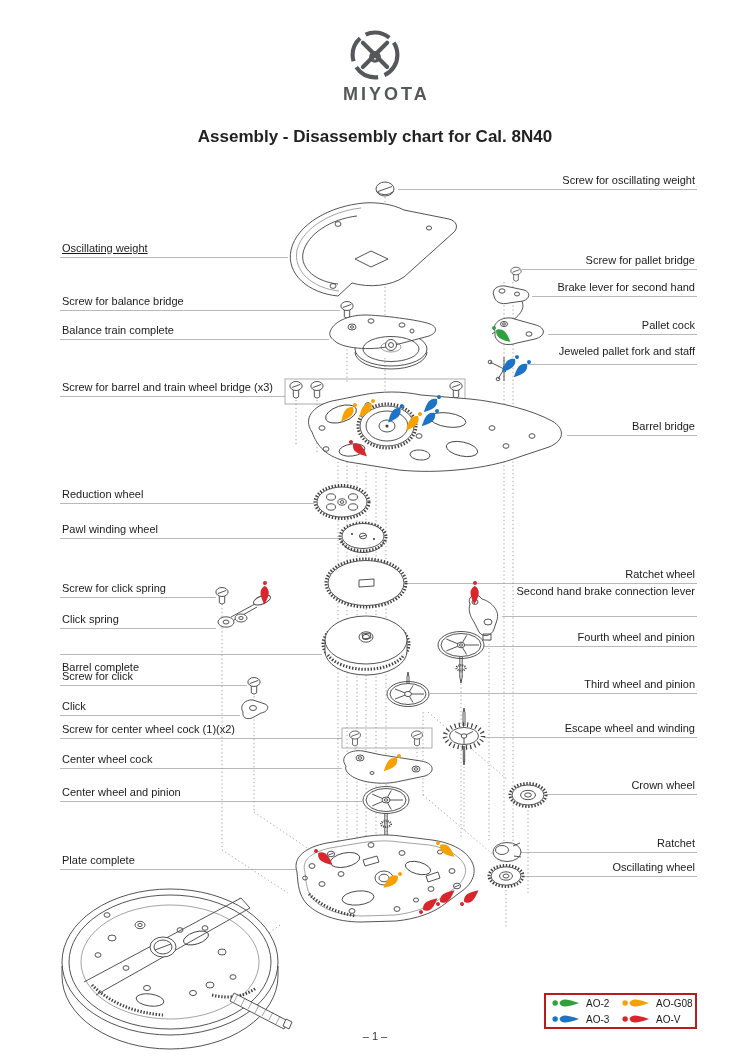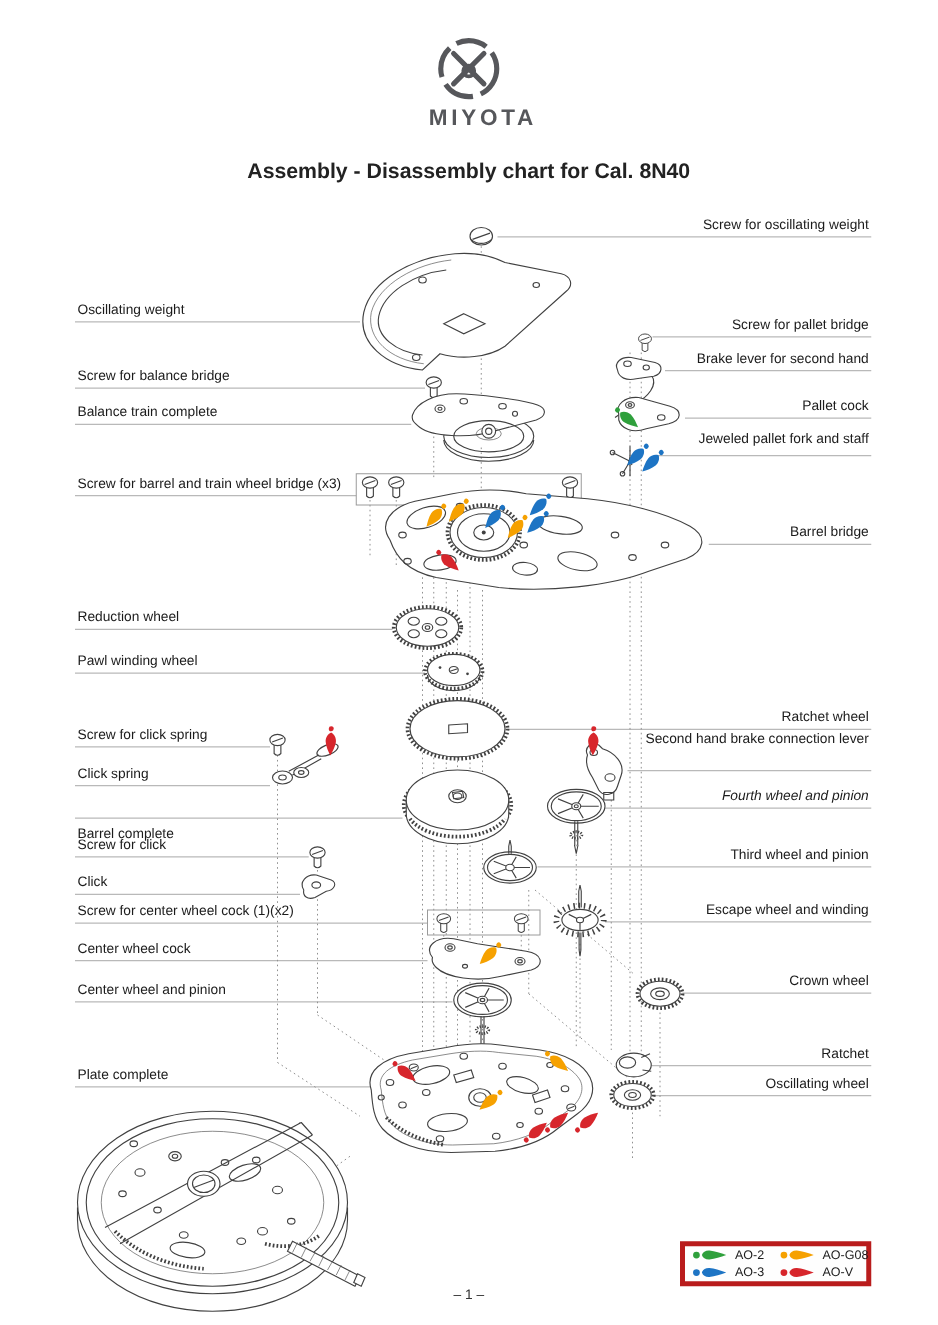--- a/index.html
+++ b/index.html
@@ -14,41 +14,41 @@
   .lbl.right{text-align:right;}
   .lline{position:absolute;height:1px;background:#b9b9b9;z-index:1;}
   #art{position:absolute;left:0;top:0;z-index:3;pointer-events:none;}
   .ln{fill:none;stroke:#414141;stroke-width:.9;}
   .thin{fill:none;stroke:#575757;stroke-width:.55;}
   .fw{fill:#ffffff;stroke:#414141;stroke-width:.9;}
   .teeth{fill:none;stroke:#414141;stroke-width:3;stroke-dasharray:1.4 1.7;}
   .teeth2{fill:none;stroke:#414141;stroke-width:4.6;stroke-dasharray:1.2 3;}
   .teeth3{fill:none;stroke:#414141;stroke-width:2.2;stroke-dasharray:.9 1.1;}
   .dot{fill:none;stroke:#909090;stroke-width:.8;stroke-dasharray:1.3 2.6;}
-  #legend-box{position:absolute;left:544px;top:993px;width:153px;height:36px;border:4px solid #b91c1c;
+  #legend-box{position:absolute;left:544px;top:993px;width:153px;height:36px;border:2px solid #b91c1c;
               background:#fefefe;z-index:4;display:grid;grid-template-columns:70px 80px;
               grid-template-rows:1fr 1fr;align-items:center;padding:0 0 0 6px;box-sizing:border-box;}
   .leg-item{display:flex;align-items:center;gap:4px;font-size:10px;color:#1b1b1b;}
   #page-num{position:absolute;left:0;top:1030px;width:750px;text-align:center;font-size:11px;color:#333;}
 </style>
 </head>
 <body>
 
 <div id="logo-wrap">
   <svg width="56" height="56" viewBox="-30 -30 60 60">
     <circle cx="0" cy="1" r="24" fill="none" stroke="#56575b" stroke-width="4.4" stroke-dasharray="27 7"></circle>
     <path d="M-13,-12 L13,14 M13,-12 L-13,14" fill="none" stroke="#56575b" stroke-width="4.4" stroke-linecap="round"></path>
     <circle cx="0" cy="3" r="4.6" fill="none" stroke="#56575b" stroke-width="3.4"></circle>
   </svg>
   <div id="logo-text">MIYOTA</div>
 </div>
 <div id="page-title">Assembly - Disassembly chart for Cal. 8N40</div>
 
 <div id="labels">
-    <div class="lbl" style="left: 62px; top: 242px;">Oscillating weight</div>
+    <div class="lbl" style="left: 62px; top: 242px; text-decoration: underline;">Oscillating weight</div>
     <div class="lline" style="left: 60px; top: 257px; width: 228px;"></div>
     <div class="lbl" style="left: 62px; top: 295px;">Screw for balance bridge</div>
     <div class="lline" style="left: 60px; top: 310px; width: 280px;"></div>
     <div class="lbl" style="left: 62px; top: 324px;">Balance train complete</div>
     <div class="lline" style="left: 60px; top: 339px; width: 269px;"></div>
     <div class="lbl" style="left: 62px; top: 381px;">Screw for barrel and train wheel bridge (x3)</div>
     <div class="lline" style="left: 60px; top: 396px; width: 225px;"></div>
     <div class="lbl" style="left: 62px; top: 488px;">Reduction wheel</div>
     <div class="lline" style="left: 60px; top: 503px; width: 254px;"></div>
     <div class="lbl" style="left: 62px; top: 523px;">Pawl winding wheel</div>
@@ -80,21 +80,21 @@
     <div class="lbl right" style="right: 55px; top: 319px;">Pallet cock</div>
     <div class="lline" style="left: 548px; top: 334px; width: 149px;"></div>
     <div class="lbl right" style="right: 55px; top: 345px;">Jeweled pallet fork and staff</div>
     <div class="lline" style="left: 524px; top: 364px; width: 173px;"></div>
     <div class="lbl right" style="right: 55px; top: 420px; text-align: center;">Barrel bridge</div>
     <div class="lline" style="left: 567px; top: 435px; width: 130px;"></div>
     <div class="lbl right" style="right: 55px; top: 568px;">Ratchet wheel</div>
     <div class="lline" style="left: 406px; top: 583px; width: 291px;"></div>
     <div class="lbl right" style="right: 55px; top: 585px;">Second hand brake connection lever</div>
     <div class="lline" style="left: 502px; top: 616px; width: 195px;"></div>
-    <div class="lbl right" style="right: 55px; top: 631px; font-style: italic;">Fourth wheel and pinion</div>
+    <div class="lbl right" style="right: 55px; top: 631px;">Fourth wheel and pinion</div>
     <div class="lline" style="left: 484px; top: 646px; width: 213px;"></div>
     <div class="lbl right" style="right: 55px; top: 678px;">Third wheel and pinion</div>
     <div class="lline" style="left: 430px; top: 693px; width: 267px;"></div>
     <div class="lbl right" style="right: 55px; top: 722px;">Escape wheel and winding</div>
     <div class="lline" style="left: 484px; top: 737px; width: 213px;"></div>
     <div class="lbl right" style="right: 55px; top: 779px;">Crown wheel</div>
     <div class="lline" style="left: 546px; top: 794px; width: 151px;"></div>
     <div class="lbl right" style="right: 55px; top: 837px;">Ratchet</div>
     <div class="lline" style="left: 521px; top: 852px; width: 176px;"></div>
     <div class="lbl right" style="right: 55px; top: 861px;">Oscillating wheel</div>

